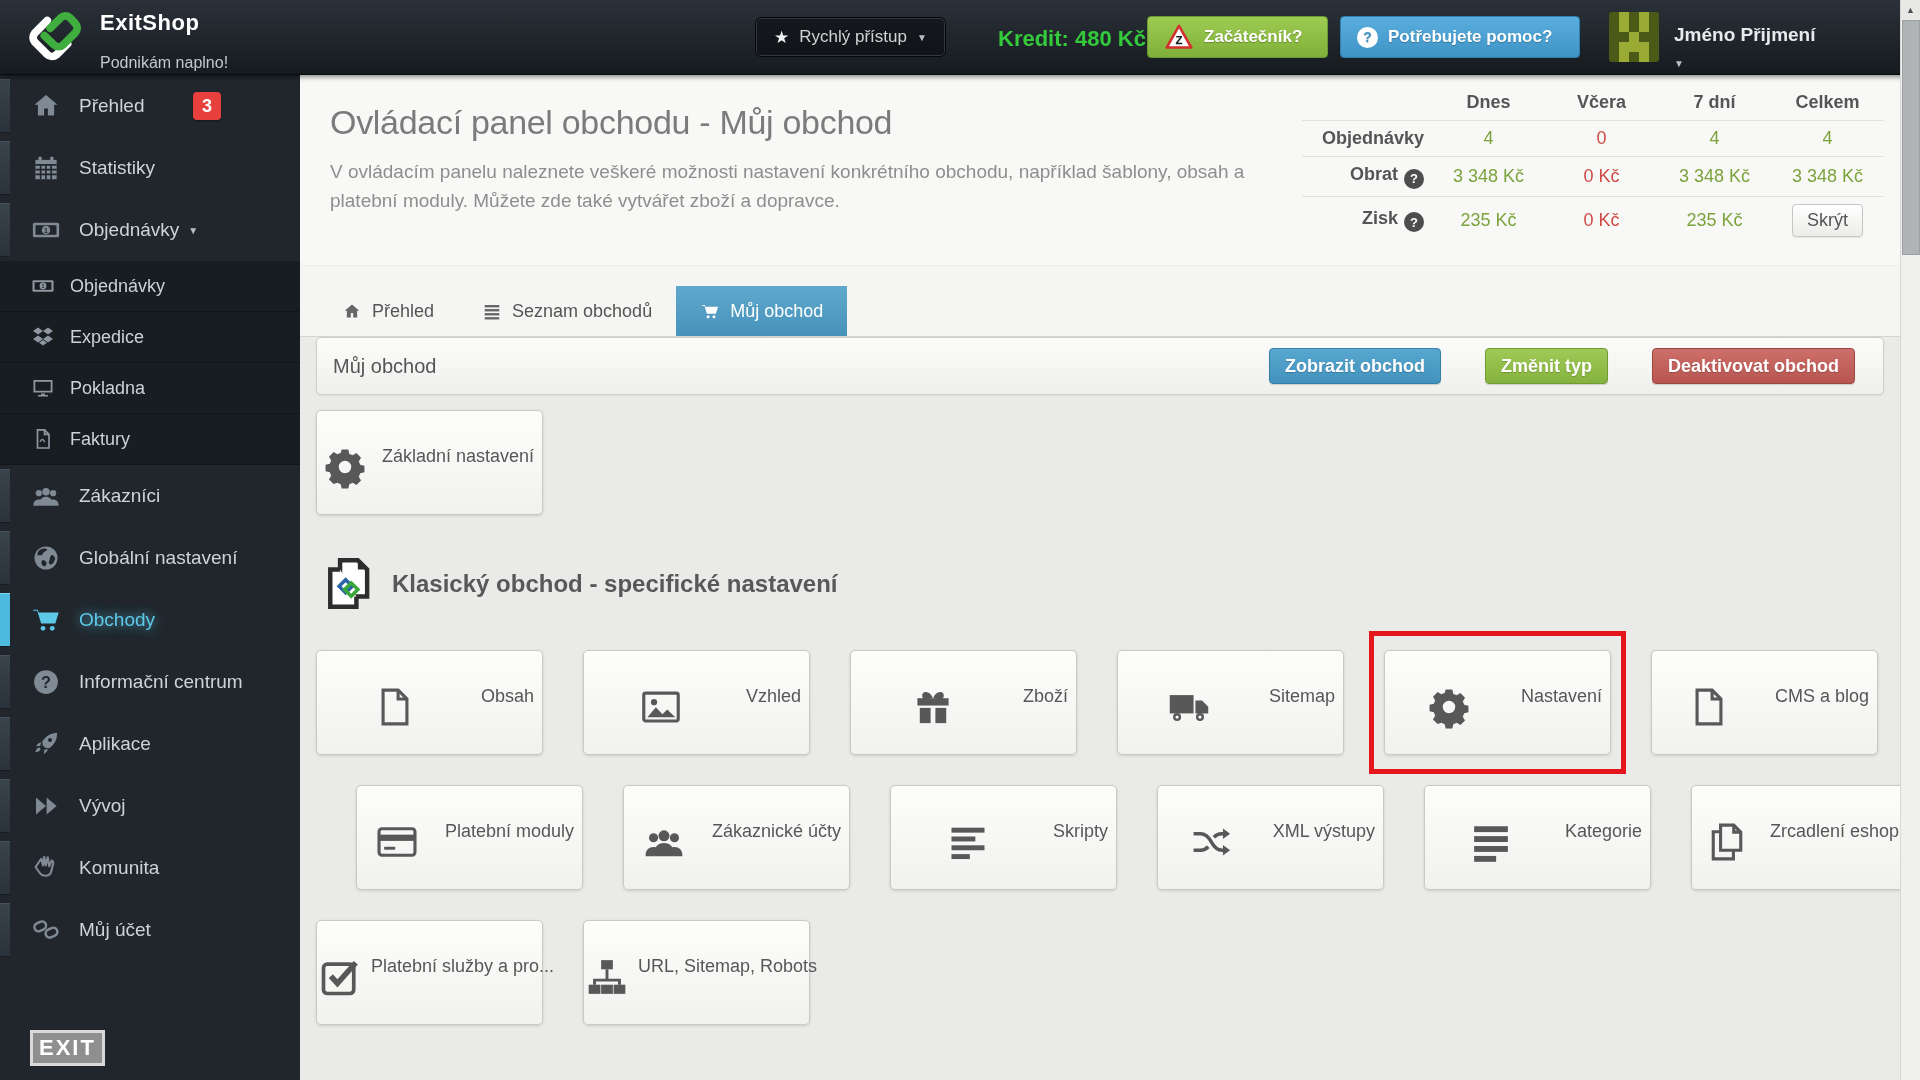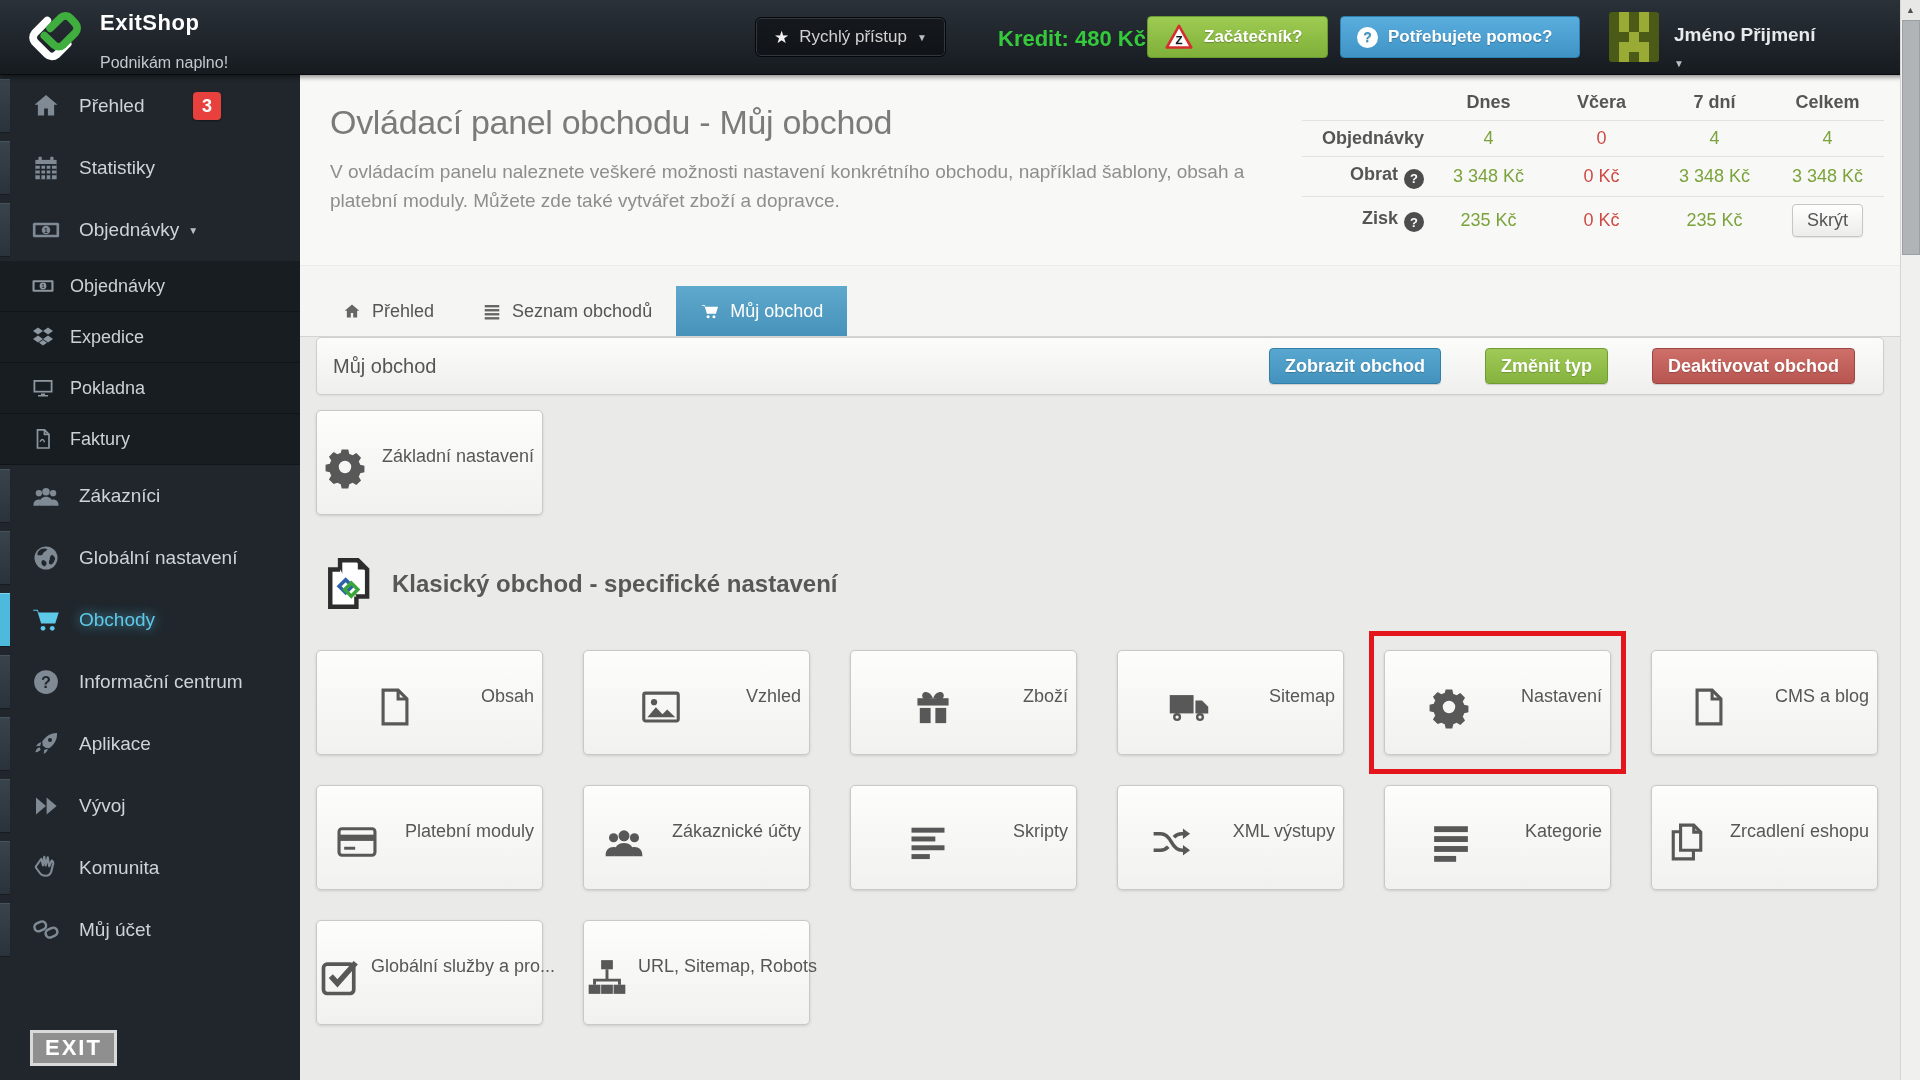--- a/index.html
+++ b/index.html
@@ -73,21 +73,21 @@
   }
   .sub-item:first-of-type { border-top:1px solid #11151a; }
   .sub-item .nav-ic { width:26px; height:24px; color:#8d97a0; flex:0 0 26px; }
   .sub-item .nav-label { margin-left:14px; }
   .badge {
     position:absolute; left:193px; top:17px; width:28px; height:28px; border-radius:4px;
     background:#e8403d; color:#fff; font-size:18px; font-weight:700;
     display:flex; align-items:center; justify-content:center; box-shadow:0 1px 2px rgba(0,0,0,.4);
   }
   .exit-logo {
-    position:absolute; left:30px; top:955px; padding:2px 12px;
+    position:absolute; left:30px; top:955px; padding:2px 6px;
     border:3px solid #d9d9d9; background:#8f8f8f; color:#fff;
     font-size:22px; font-weight:700; letter-spacing:2px;
   }
 
   
   .page-header {
     position:absolute; left:300px; top:75px; width:1600px; height:190px;
     background:#f8f8f6; padding:28px 0 0 30px;
   }
   .page-title { font-size:34px; color:#7b7b7b; letter-spacing:-.3px; }
@@ -147,21 +147,21 @@
   .tile {
     width:227px; height:105px; background:linear-gradient(#fdfdfc,#f1f1ef);
     border:1px solid #c9c9c7; border-radius:5px; box-shadow:0 1px 3px rgba(0,0,0,.13);
     display:flex; align-items:center; cursor:pointer; position:relative;
   }
   .tile .tile-ic { flex:1; display:flex; align-items:center; justify-content:center; color:#585858; padding-top:8px; }
   .tile .tile-ic svg { width:46px; height:44px; }
   .tile .tile-label { font-size:18px; color:#575757; margin-bottom:13px; padding:0 8px; white-space:nowrap; }
   .basic-tile { position:absolute; left:16px; top:73px; }
   .tile-row { position:absolute; left:16px; display:flex; gap:40px; }
-  .row1 { top:313px; } .row2 { top:448px; } .row3 { top:583px; }
+  .row1 { top:313px; } .row2 { top:448px;margin-left:40px; } .row3 { top:583px; }
   .tile.hl::after {
     content:""; position:absolute; left:-16px; right:-16px; top:-20px; bottom:-20px;
     border:5px solid #e4151b; z-index:5; pointer-events:none;
   }
   .section-head { position:absolute; left:20px; top:218px; display:flex; align-items:center; gap:16px; }
   .section-head .sec-ic { width:56px; height:57px; }
   .section-title { font-size:24px; font-weight:700; color:#585858; }
 
   
   .scrollbar {
@@ -604,21 +604,21 @@
     </div>
 
     <div class="tile-row row3">
       <div class="tile">
         <div class="tile-ic">
           <svg viewBox="0 0 24 24">
               <rect x="3" y="5" width="16.5" height="16" rx="2" fill="none" stroke="currentColor" stroke-width="2"></rect>
               <path d="M7 11.5l3.6 4L20.6 4.2" fill="none" stroke="currentColor" stroke-width="3"></path>
             </svg>
         </div>
-        <div class="tile-label">Globální služby a pro...</div>
+        <div class="tile-label">Platební služby a pro...</div>
       </div>
       <div class="tile">
         <div class="tile-ic">
           <svg viewBox="0 0 24 24" fill="currentColor">
               <rect x="8.8" y="2.8" width="6.4" height="5"></rect>
               <rect x="2" y="16.2" width="6.4" height="5"></rect>
               <rect x="8.8" y="16.2" width="6.4" height="5"></rect>
               <rect x="15.6" y="16.2" width="6.4" height="5"></rect>
               <path d="M12 7.8v5.6 M5.2 16.2v-2.5h13.6v2.5" fill="none" stroke="currentColor" stroke-width="1.6"></path>
             </svg>

